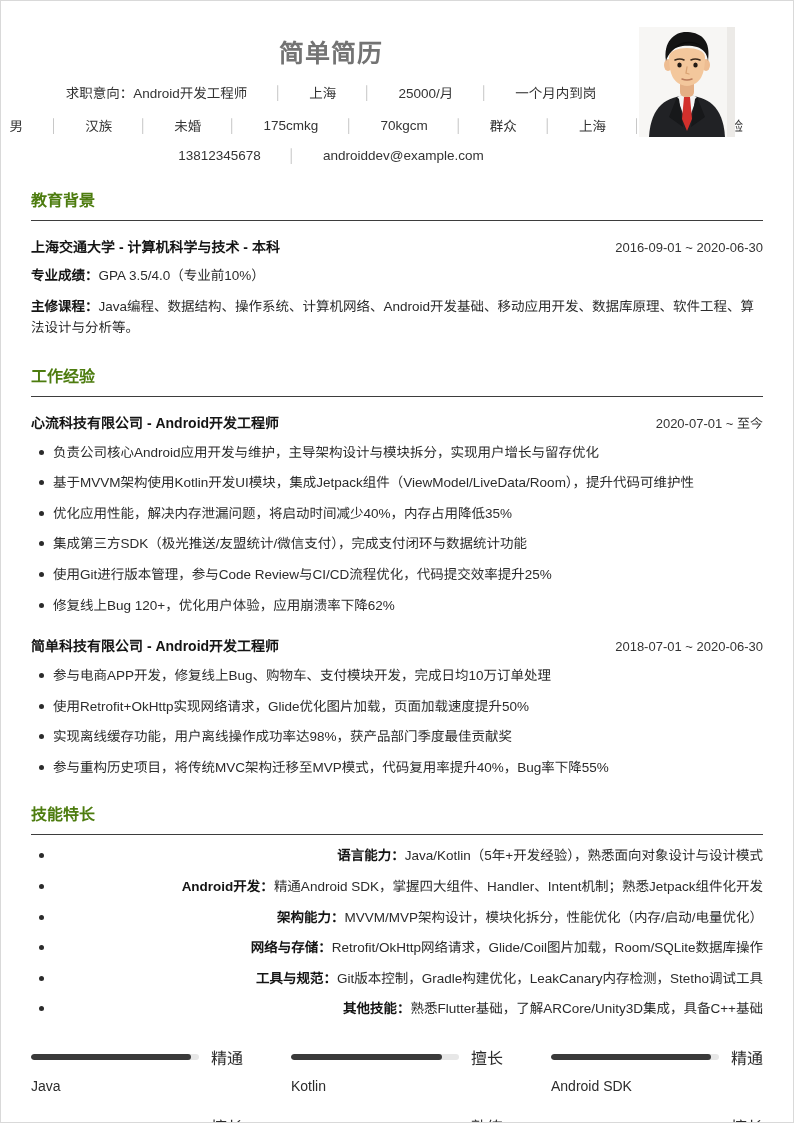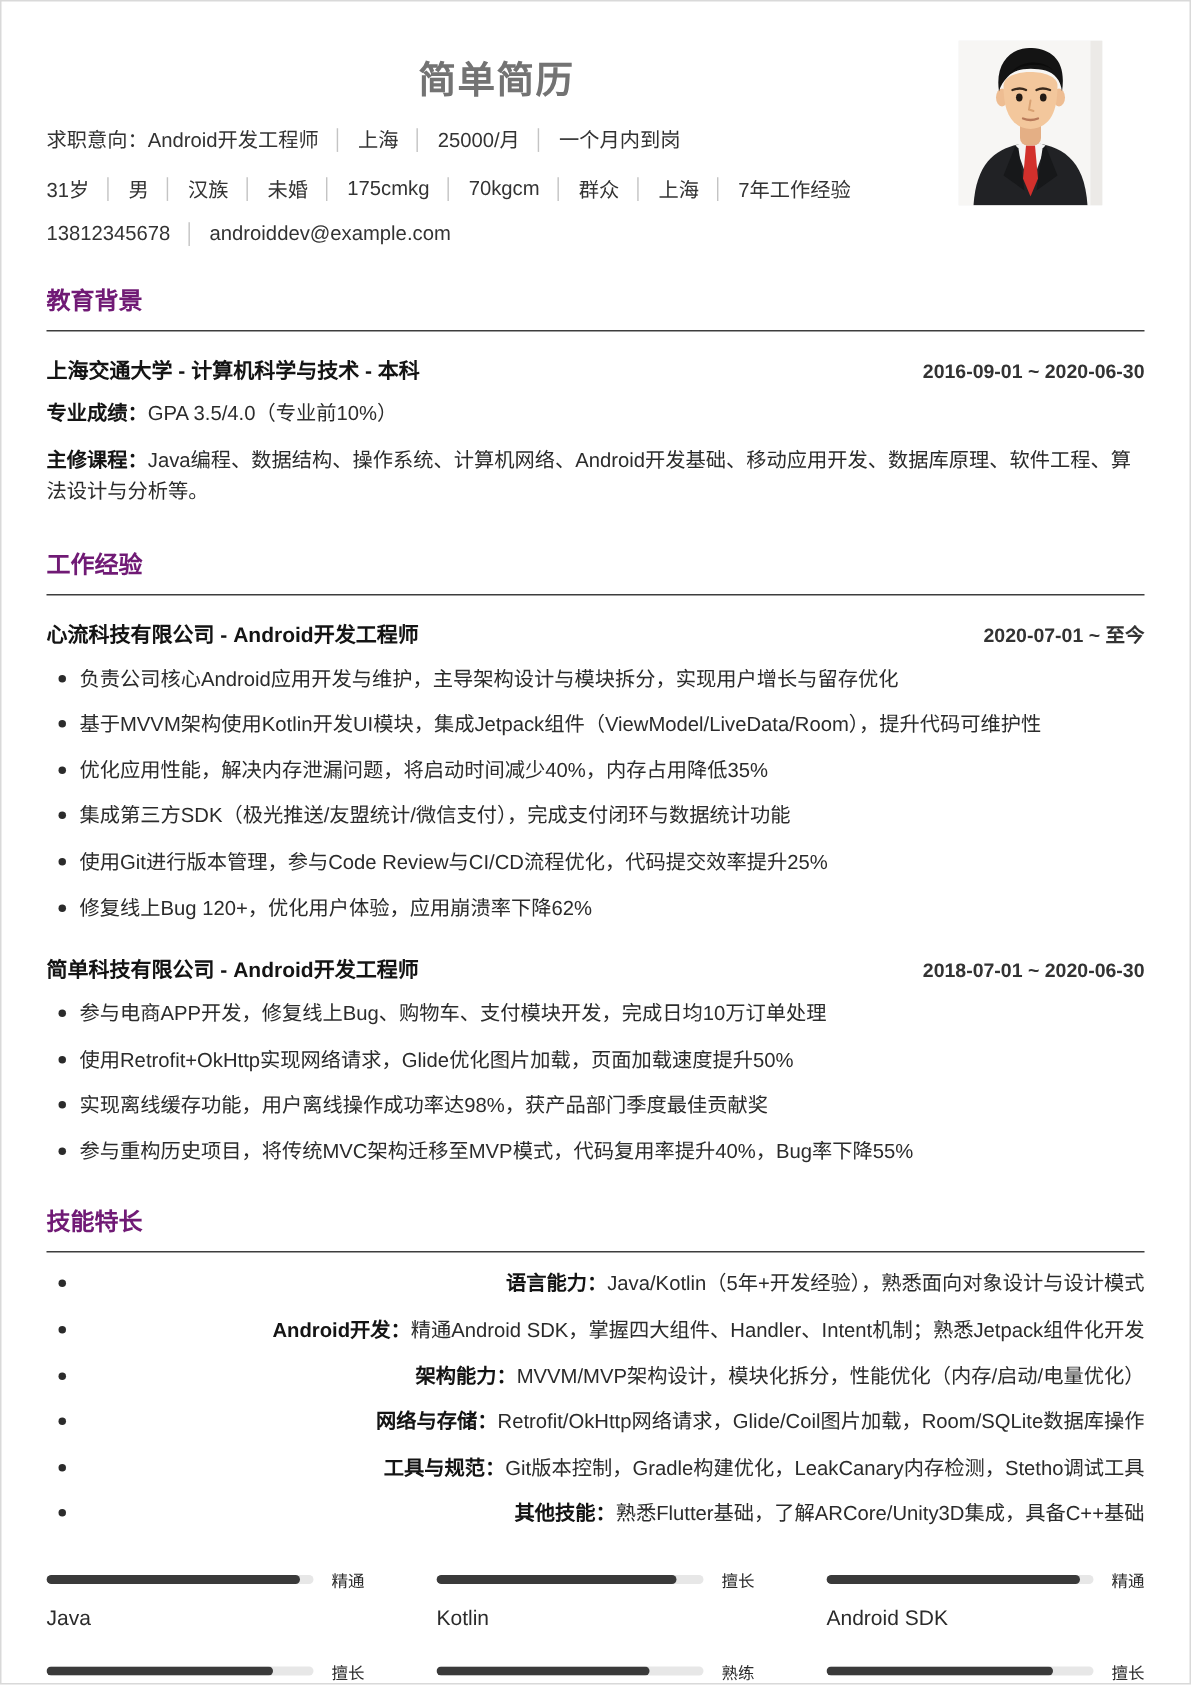--- a/index.html
+++ b/index.html
@@ -28,54 +28,55 @@
     font-weight: 700;
     color: #737373;
     letter-spacing: 1px;
     padding-top: 6px;
   }
   .info-line {
     margin-top: 13px;
     font-size: 13.5px;
     color: #333333;
     display: flex;
-    justify-content: flex-start;
+    justify-content: center;
     align-items: center;
     flex-wrap: nowrap;
     white-space: nowrap;
+    gap: 18px;
   }
   .info-part { color: #333333; }
   .info-sep { color: #c4c4c4; margin: 0 9px; font-size: 13px; }
   .photo {
     position: absolute;
     top: 0px;
     right: 28px;
     width: 96px;
     height: 110px;
     overflow: hidden;
     background: #f6f6f6;
   }
 
   
   .section { margin-top: 24px; }
   .section-heading {
     font-size: 16px;
     font-weight: 700;
-    color: #701a75;
+    color: #4d7c0f;
     padding-bottom: 9px;
     border-bottom: 1.5px solid #3d3d3d;
   }
   .entry-head {
     display: flex;
     justify-content: space-between;
     align-items: baseline;
     margin-top: 15px;
   }
   .entry-title { font-size: 14px; font-weight: 700; color: #141414; }
-  .entry-date { font-size: 13px; color: #333333; font-weight: 700; text-align: right; }
+  .entry-date { font-size: 13px; color: #333333; font-weight: 400; text-align: right; }
 
   .detail-line { margin-top: 10px; font-size: 13.5px; line-height: 1.55; color: #2b2b2b; }
   .detail-label { font-weight: 700; color: #141414; }
 
   ul.bullets { list-style: none; margin-top: 4px; }
   ul.bullets li {
     position: relative;
     padding-left: 22px;
     margin-top: 11px;
     font-size: 13.5px;
@@ -108,21 +109,21 @@
     height: 6px;
     background: #e7e7e7;
     border-radius: 3px;
     overflow: hidden;
   }
   .bar-fill {
     height: 100%;
     background: #3a3a3a;
     border-radius: 3px;
   }
-  .bar-level { font-size: 11px; color: #2b2b2b; margin-left: 12px; white-space: nowrap; }
+  .bar-level { font-size: 16px; color: #2b2b2b; margin-left: 12px; white-space: nowrap; }
   .bar-name { font-size: 14px; color: #2b2b2b; margin-top: 9px; }
 </style>
 </head>
 <body>
 
 <div class="page">
 
   <div class="header">
     <div class="header-text">
       <div class="resume-title">简单简历</div>

